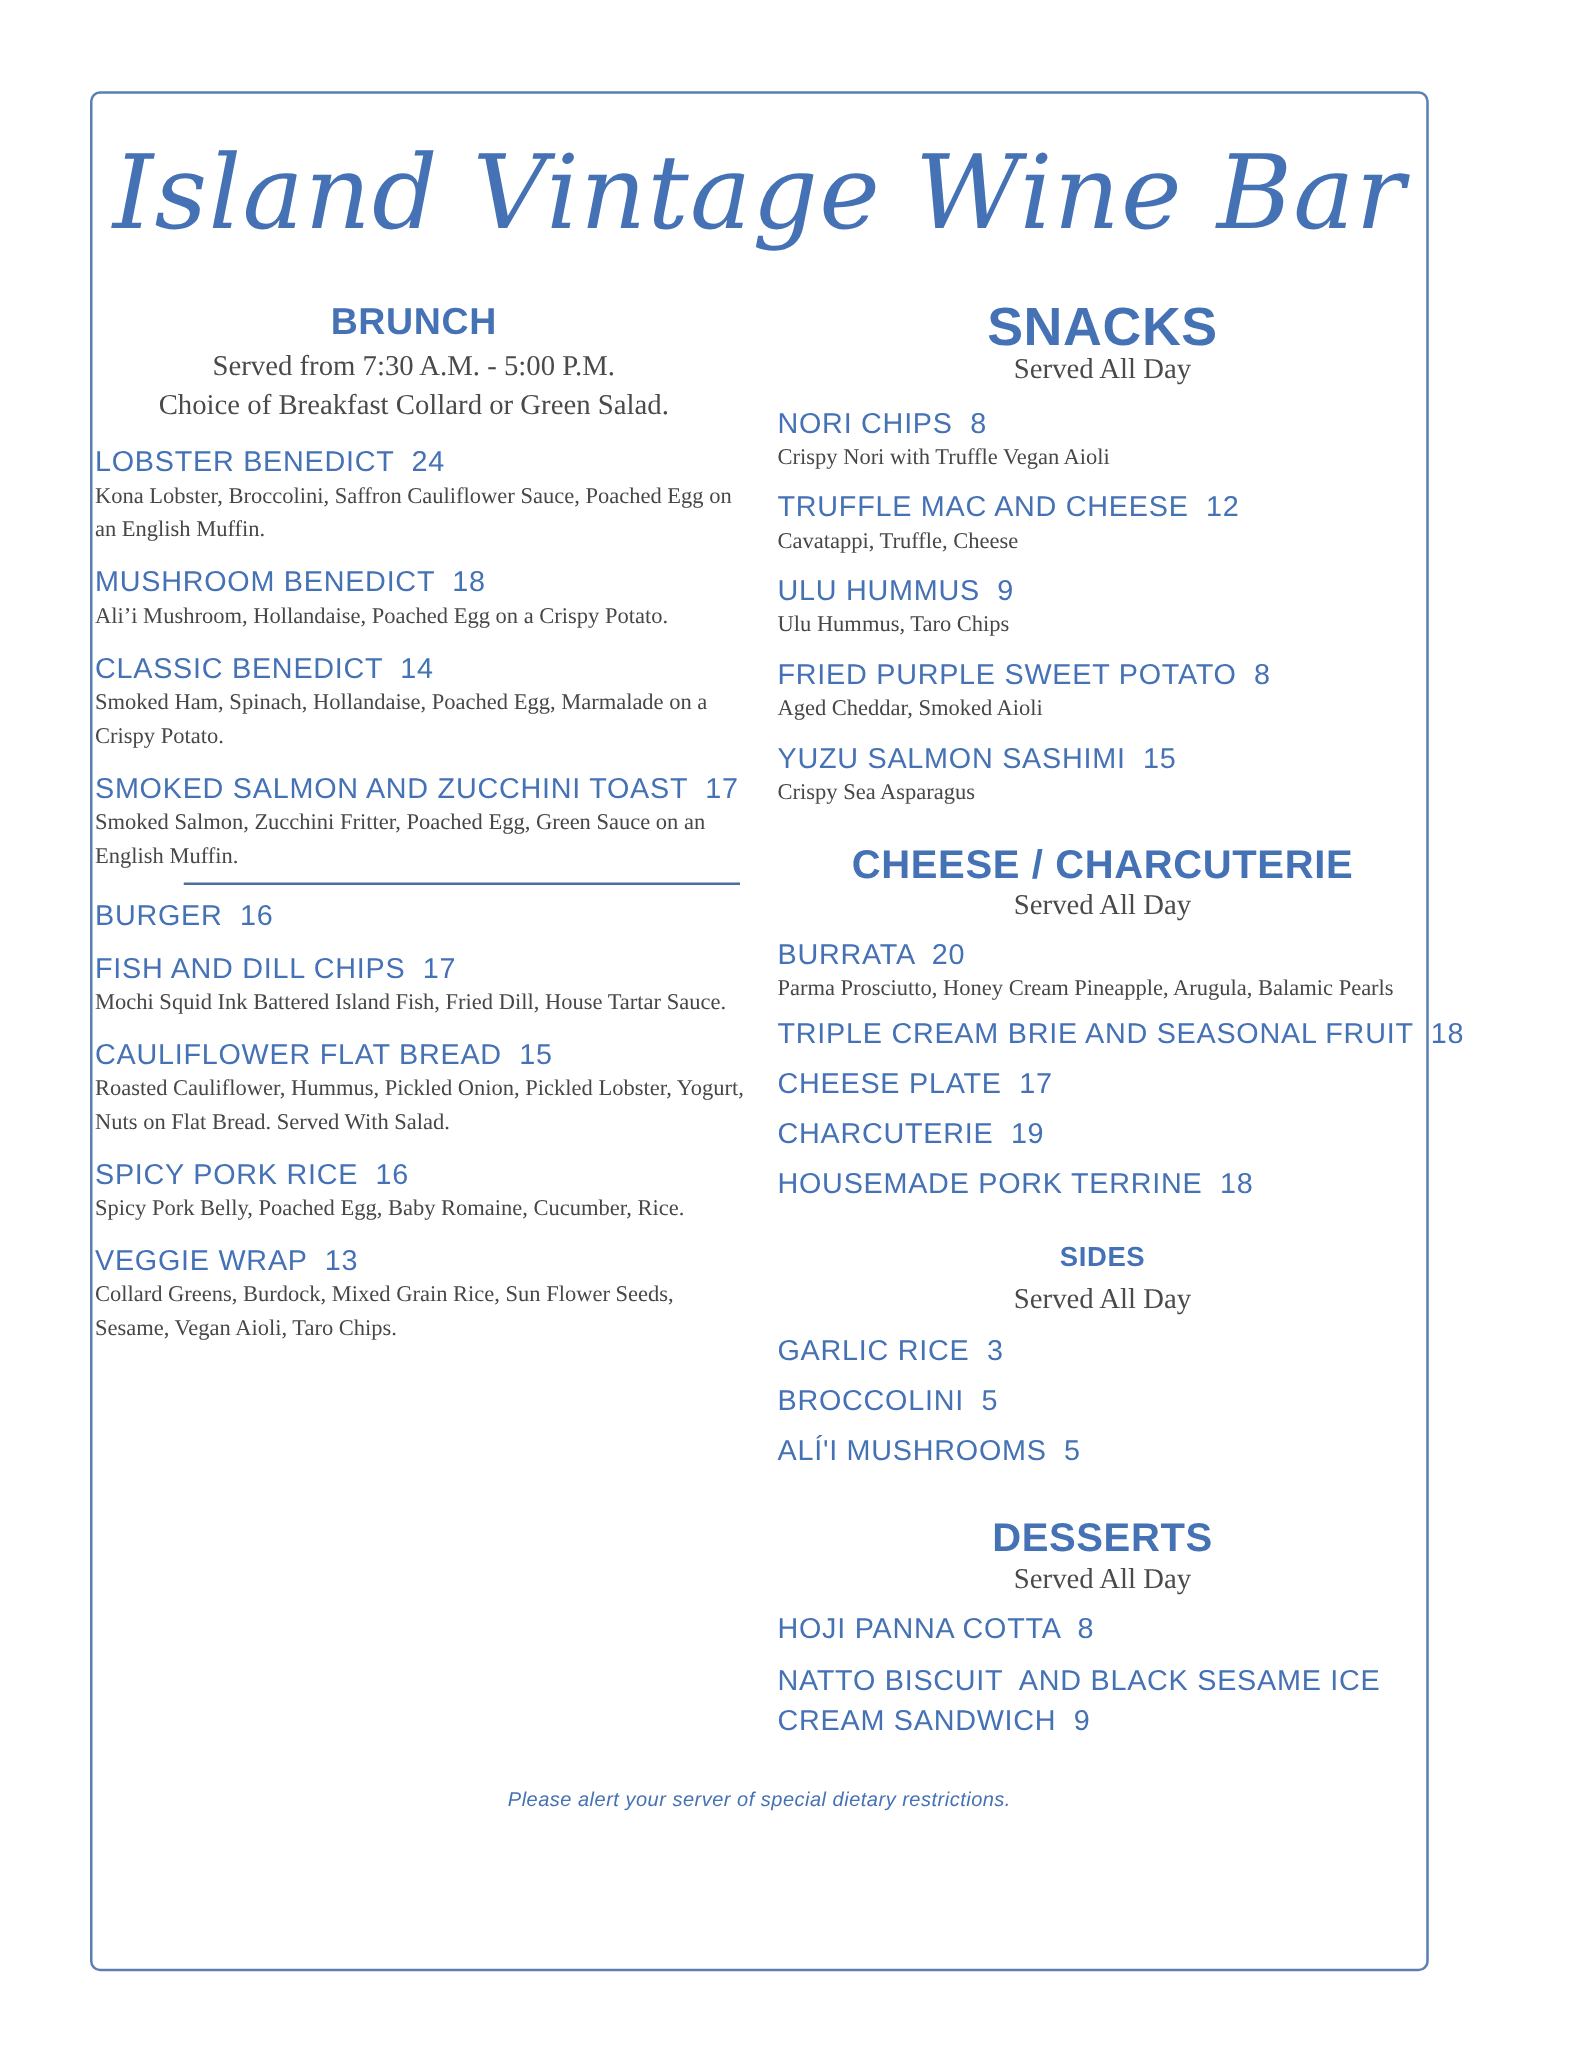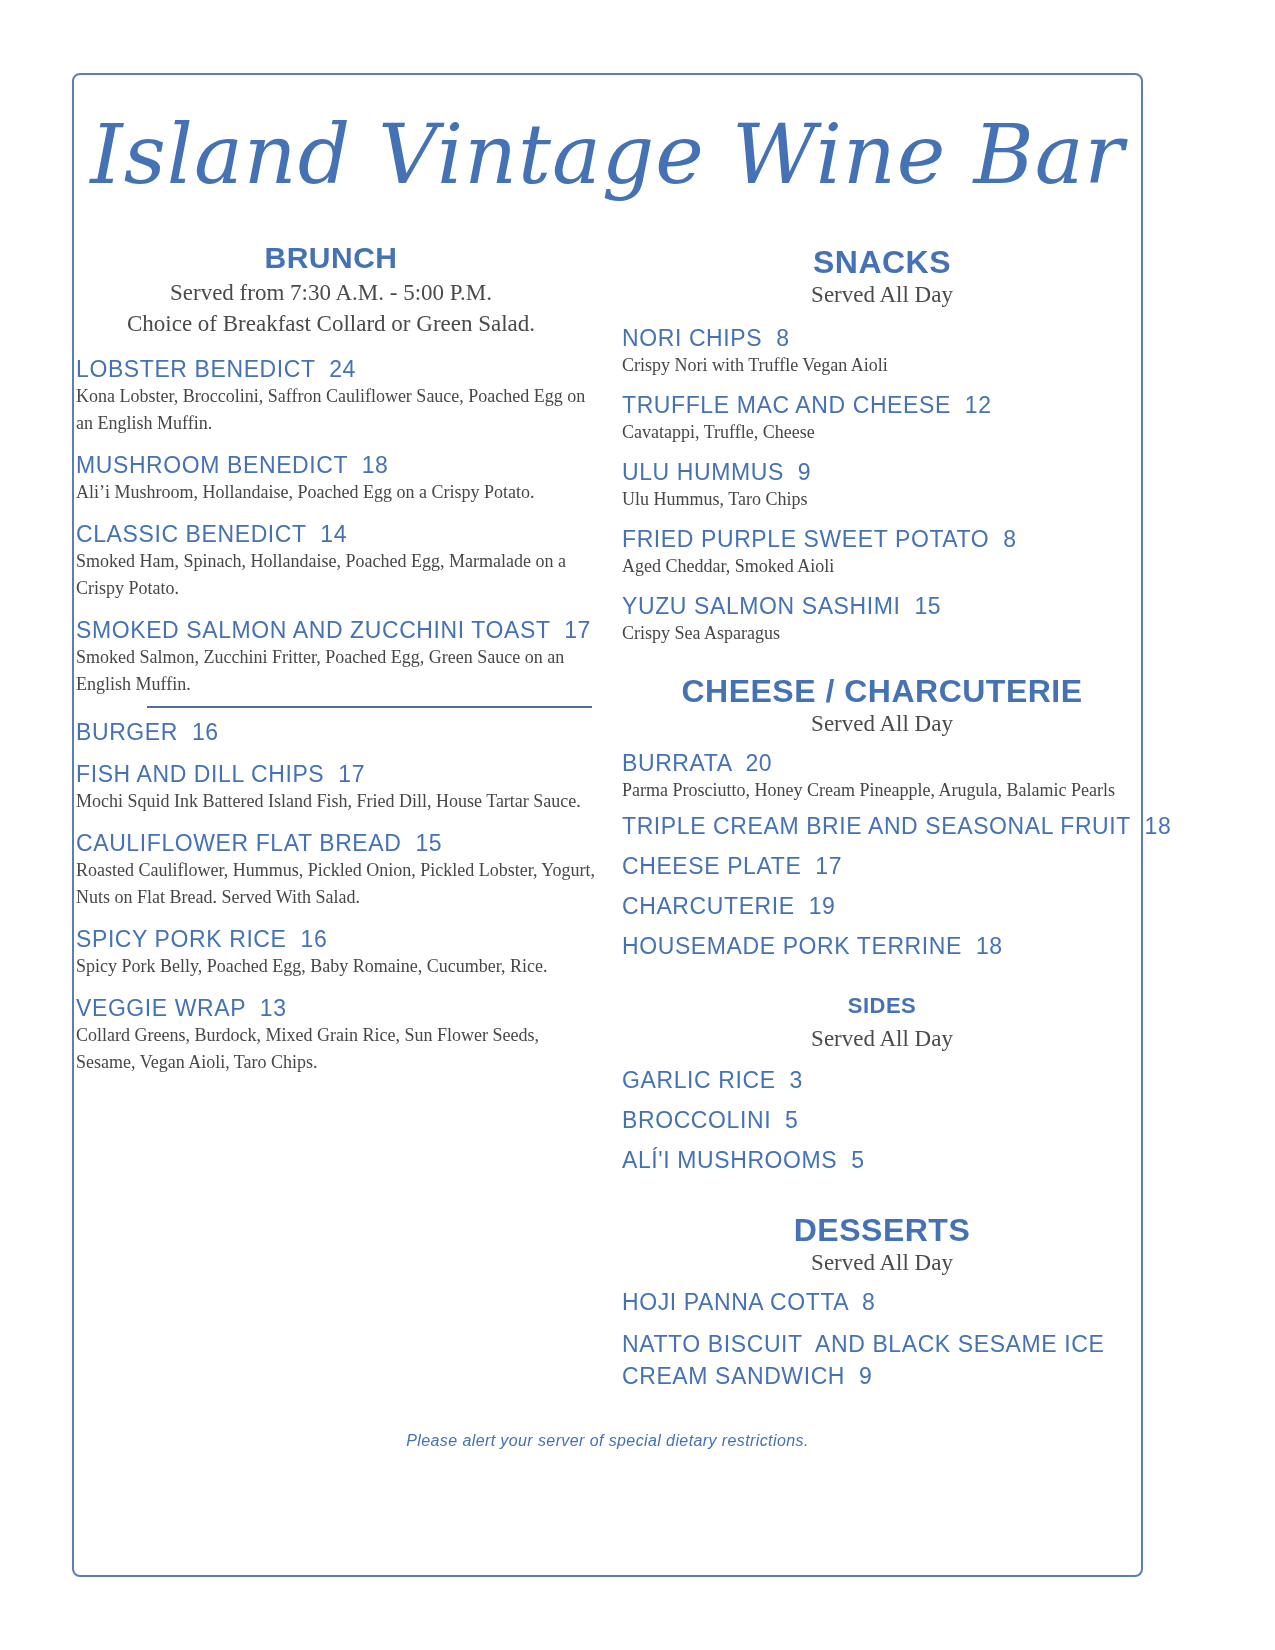--- a/index.html
+++ b/index.html
@@ -88,21 +88,21 @@
     <div class="item-desc">Spicy Pork Belly, Poached Egg, Baby Romaine, Cucumber, Rice.</div>
   </div>
   <div class="item">
     <div class="item-name">VEGGIE WRAP  13</div>
     <div class="item-desc">Collard Greens, Burdock, Mixed Grain Rice, Sun Flower Seeds, Sesame, Vegan Aioli, Taro Chips.</div>
   </div>
 </div>
 
 <div class="col col-right">
 
-  <h2 class="sec-head" style="font-size:32px;line-height:36px;">SNACKS</h2>
+  <h2 class="sec-head" style="font-size:43px;line-height:36px;">SNACKS</h2>
   <div class="sec-sub">Served All Day</div>
 
   <div class="right-item" style="margin-top:14px;">
     <div class="item-name">NORI CHIPS  8</div>
     <div class="item-desc">Crispy Nori with Truffle Vegan Aioli</div>
   </div>
   <div class="right-item">
     <div class="item-name">TRUFFLE MAC AND CHEESE  12</div>
     <div class="item-desc">Cavatappi, Truffle, Cheese</div>
   </div>

